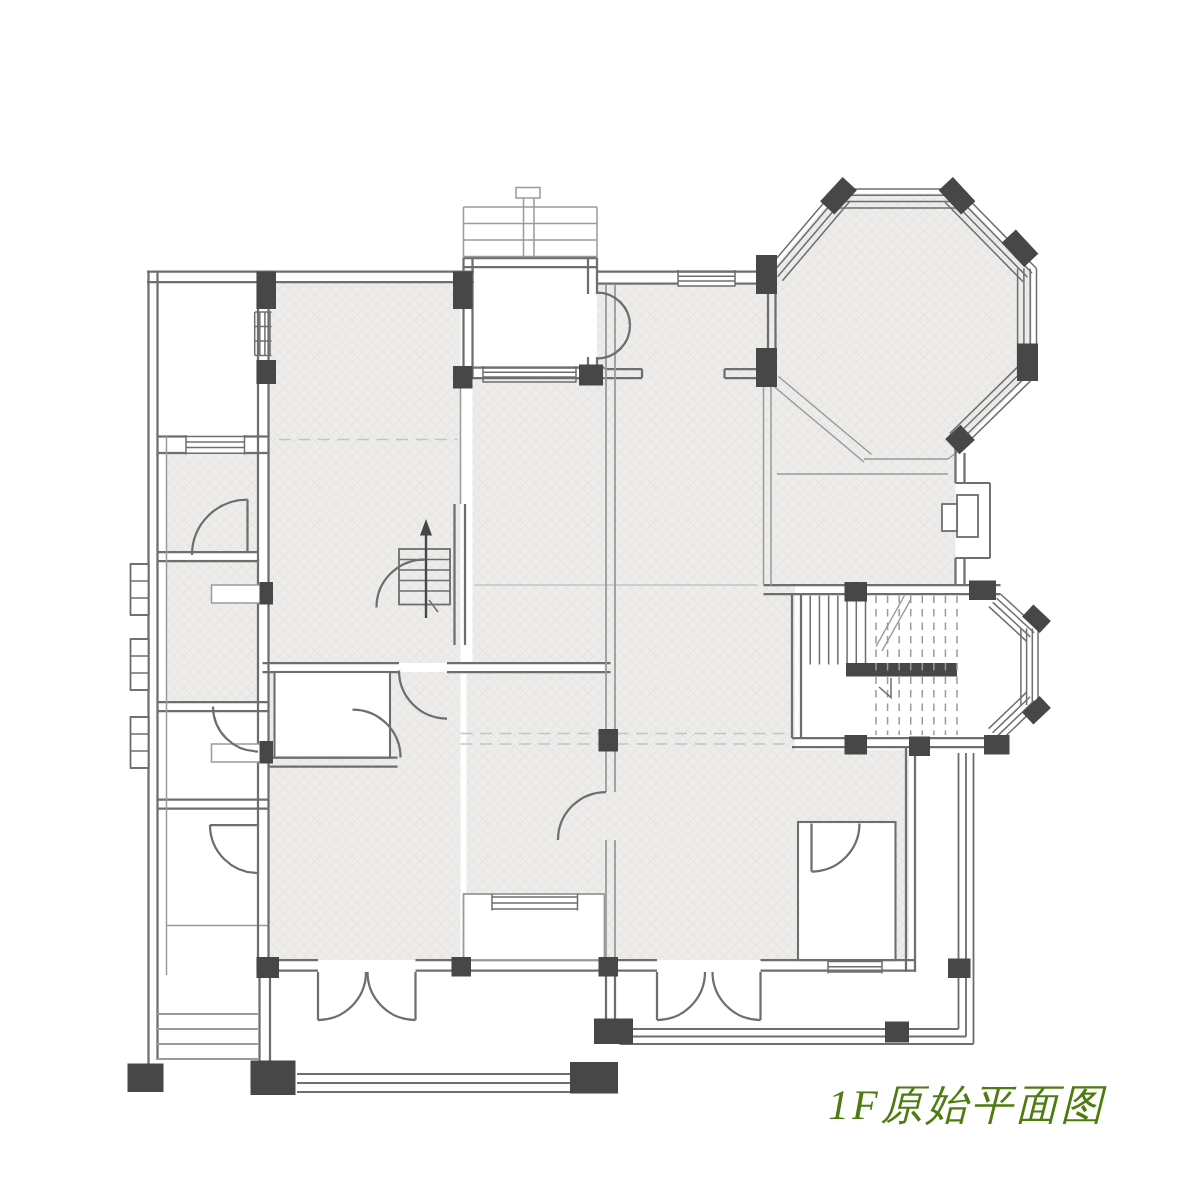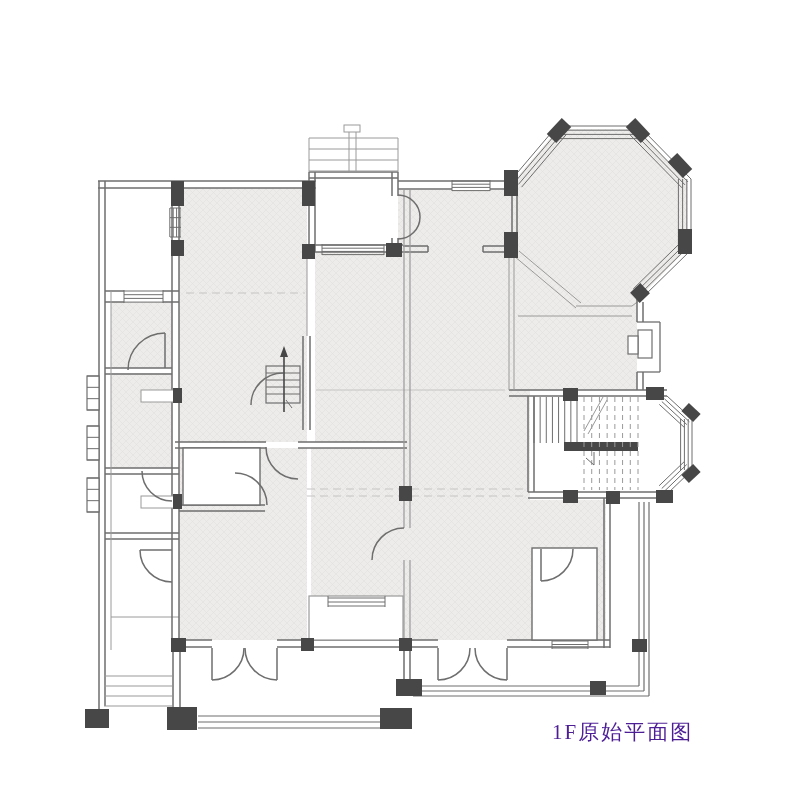--- a/index.html
+++ b/index.html
@@ -1,21 +1,21 @@
 <!DOCTYPE html>
 <html><head>
 <meta charset="utf-8">
 <style>
   html,body{margin:0;padding:0;background:#ffffff;}
   .stage{position:relative;width:800px;height:800px;background:#ffffff;overflow:hidden;
          font-family:"Liberation Serif","DejaVu Serif",serif;}
   .stage svg{position:absolute;left:0;top:0;}
   .plan-title{position:absolute;left:552px;top:718px;width:200px;
-              font-size:21px;letter-spacing:2px;color:#4c1d95;
-              font-family:"Liberation Serif","DejaVu Serif",serif;}
+              font-size:28px;letter-spacing:2px;color:#4d7c0f;
+              font-family:"Liberation Serif","DejaVu Serif",serif;font-style:italic;}
 </style>
 </head>
 <body>
 
 <div class="stage">
   <svg id="plan" width="800" height="800" viewBox="0 0 800 800">
     <defs>
       <pattern id="hatch" width="7" height="7" patternUnits="userSpaceOnUse">
         <rect width="7" height="7" fill="#edecea"></rect>
         <path d="M0 7 L7 0 M0 0 L7 7" stroke="#e3e1de" stroke-width="0.6"></path>

